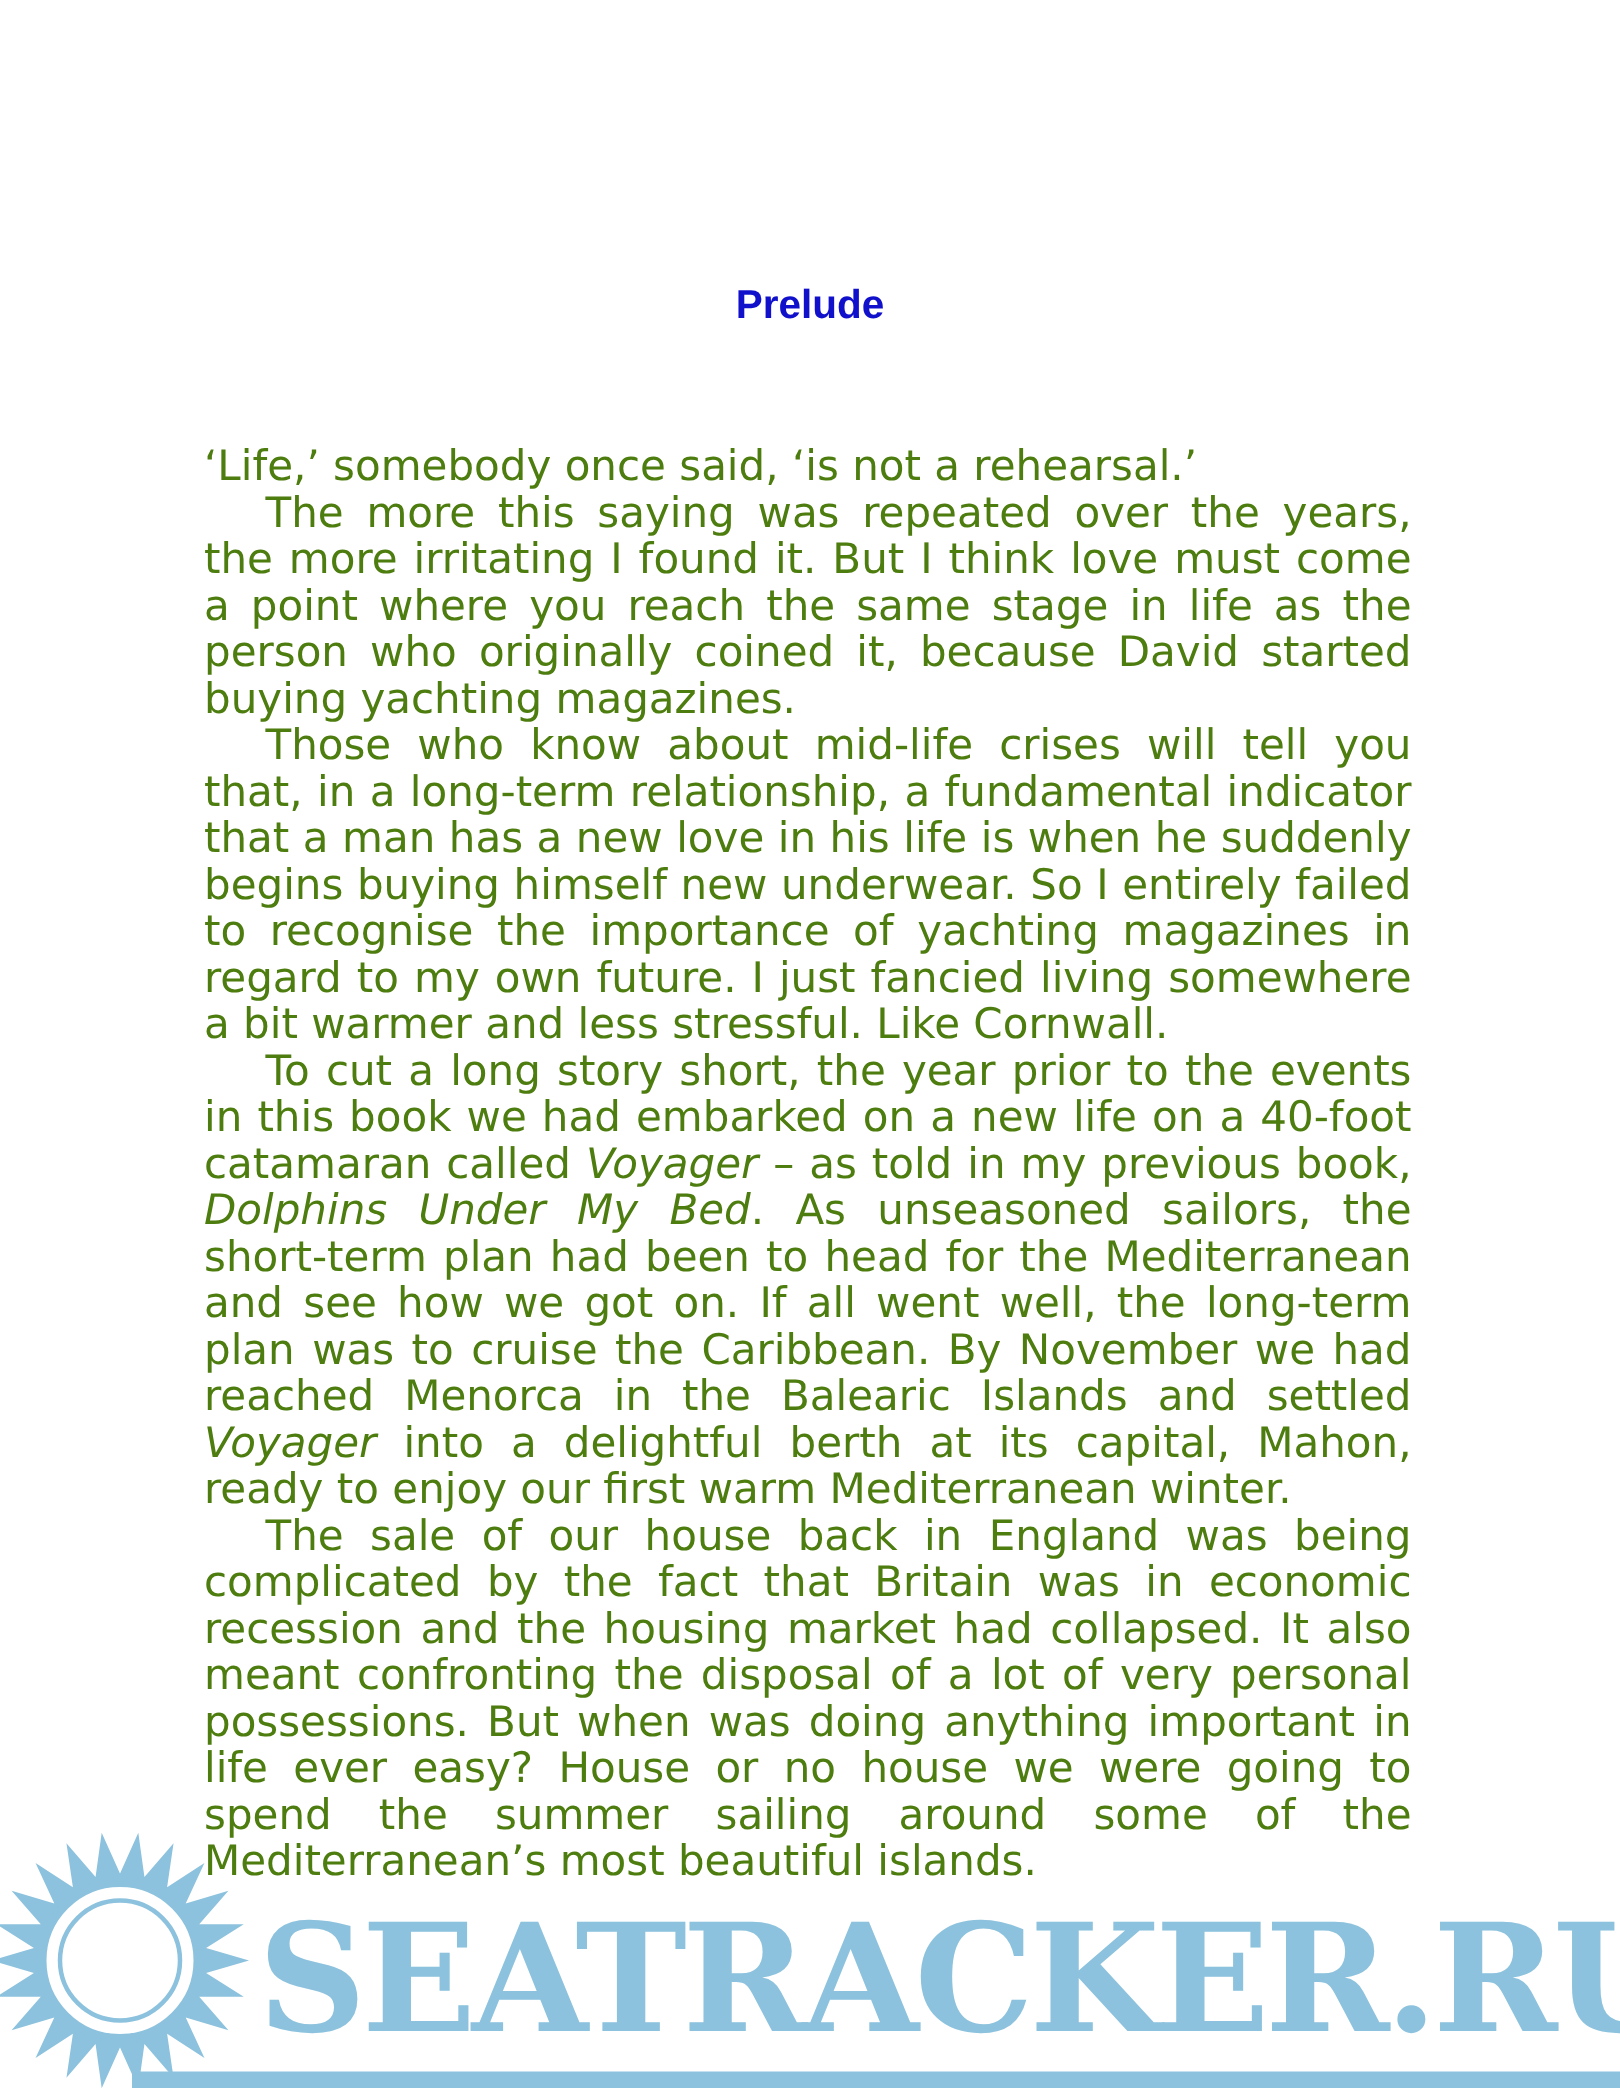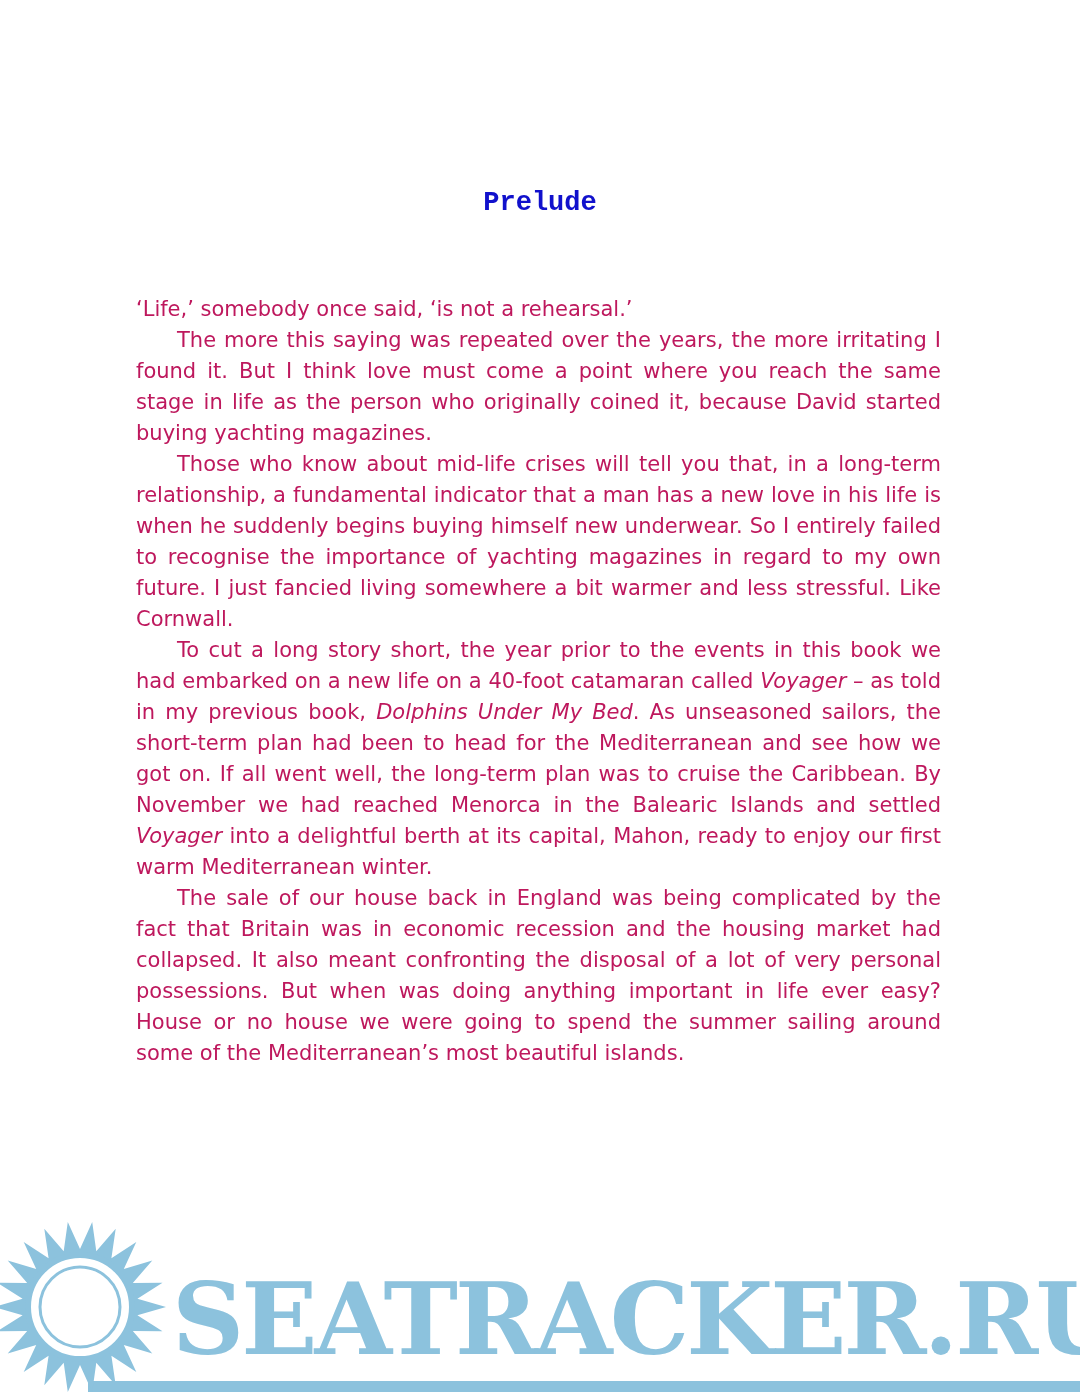--- a/index.html
+++ b/index.html
@@ -11,27 +11,27 @@
     background: #ffffff;
     overflow: hidden;
     font-family: "DejaVu Sans", sans-serif;
   }
   .title {
     margin-top: 188px;
     text-align: center;
     font-size: 27px;
     font-weight: bold;
     color: var(--title-color, #1111cc);
-    font-family: Liberation Mono, monospace;
+    font-family: Liberation Sans, sans-serif;
   }
   .body-text {
     margin: 76px 139px 0 136px;
-    font-size: 21px;
+    font-size: 28px;
     line-height: 31px;
-    color: #be185d;
+    color: #4d7c0f;
     text-align: justify;
   }
   .body-text p.para { text-indent: 0; }
   .body-text p.para.indent { text-indent: 41px; }
   .body-text em { font-style: italic; }
   .watermark {
     position: absolute;
     left: 0;
     bottom: 0;
     width: 1080px;

